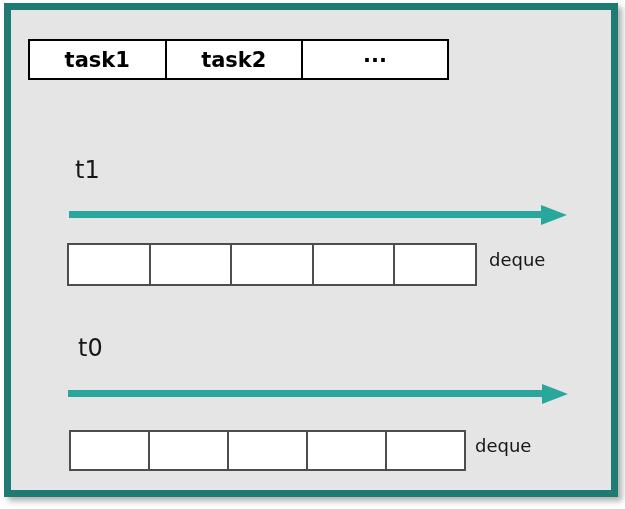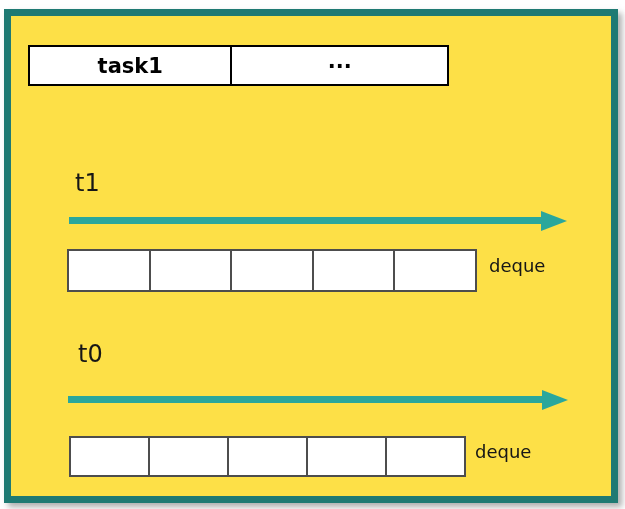--- a/index.html
+++ b/index.html
@@ -16,23 +16,22 @@
     overflow: hidden;
   }
   
   .frame {
     position: absolute;
     left: 4px;
     top: 3px;
     width: 600px;
     height: 480px;
     border: 7px solid var(--frame, #1f7a73);
-    background: #fde047;
+    background: #e5e5e5;
     box-shadow: 4px 4px 6px rgba(110,110,110,0.55);
-    margin-top: 6px;
   }
   
   .task-queue {
     position: absolute;
     left: 17px;
     top: 29px;
     width: 421px;
     height: 41px;
     border: 2px solid #000000;
     background: #ffffff;
@@ -51,21 +50,21 @@
     box-sizing: border-box;
   }
   .tq-cell:last-child { border-right: none; flex: 1.07 1 0; }
   
   .thread-label {
     position: absolute;
     font-size: 24px;
     color: #161616;
     line-height: 1;
   }
-  .t1-label { left: 64px; top: 155px; }
+  .t1-label { left: 64px; top: 148px; }
   .t0-label { left: 67px; top: 326px; }
   
   .arrow {
     position: absolute;
     height: 7px;
     background: var(--arrow, #2aa79c);
   }
   .arrow::after {
     content: "";
     position: absolute;
@@ -109,20 +108,23 @@
 <body>
 
 <div class="canvas">
   <div class="frame">
 
     <div class="task-queue">
       <div class="tq-cell">
         <span>task1</span>
       </div>
       <div class="tq-cell">
+        <span>task2</span>
+      </div>
+      <div class="tq-cell">
         <span>···</span>
       </div>
     </div>
 
     <div class="thread-label t1-label">t1</div>
     <div class="arrow arrow-t1"></div>
     <div class="deque deque-t1">
       <div class="dq-cell"></div>
       <div class="dq-cell"></div>
       <div class="dq-cell"></div>

